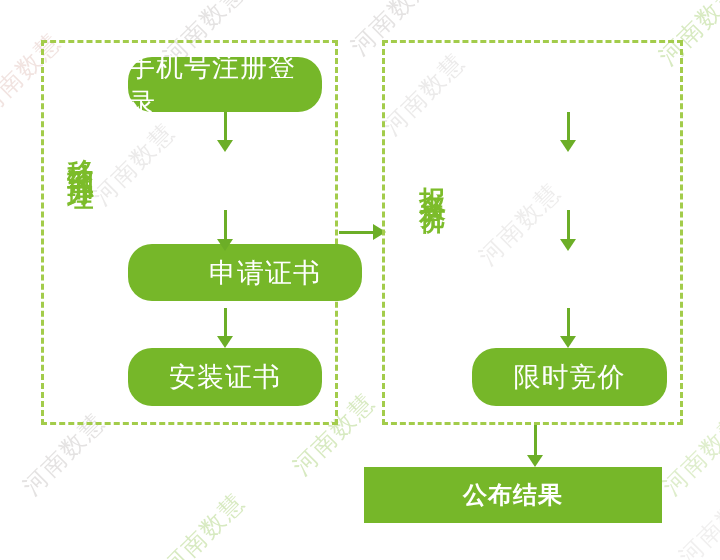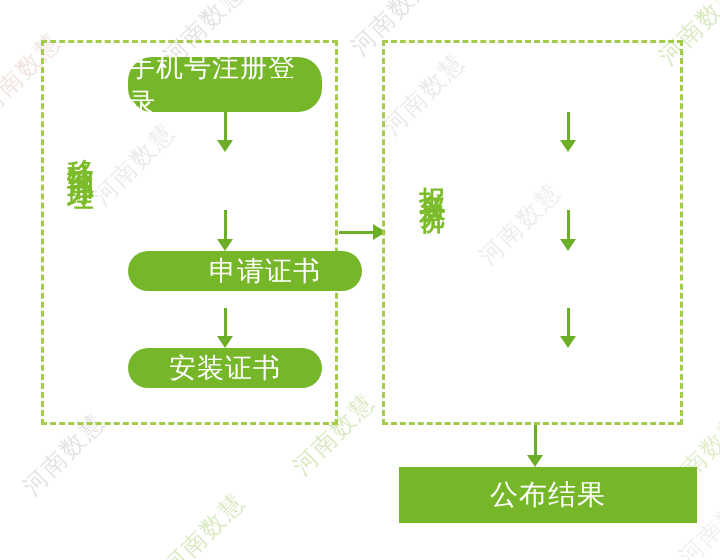--- a/index.html
+++ b/index.html
@@ -63,29 +63,29 @@
     align-items: center;
     justify-content: center;
     font-size: 27px;
     letter-spacing: 1px;
     border-radius: 24px;
   }
   .lcol { left: 128px; width: 194px; }
   .rcol { left: 472px; width: 195px; }
   .row1 { top: 57px;  height: 55px; }
   .row2 { top: 152px; height: 58px; }
-  .row3 { top: 251px; height: 40px; padding-left: 40px; }
-  .row4 { top: 348px; height: 40px; }
+  .row3 { top: 244px; height: 57px; padding-left: 40px; }
+  .row4 { top: 348px; height: 58px; }
   .step-result {
     position: absolute;
-    left: 399px; top: 467px; width: 298px; height: 56px;
+    left: 364px; top: 467px; width: 298px; height: 56px;
     background: var(--box-fill);
     color: var(--box-text);
     display: flex; align-items: center; justify-content: center;
-    font-size: 28px; letter-spacing: 1px;
+    font-size: 24px; letter-spacing: 1px; font-weight: bold;
   }
   .arrow-v {
     position: absolute;
     width: 16px;
     display: flex; flex-direction: column; align-items: center;
   }
   .arrow-v .shaft { width: 3px; flex: 1 1 auto; background: var(--arrow-green); }
   .arrow-v .head {
     width: 0; height: 0;
     border-left: 8px solid transparent;
@@ -150,20 +150,21 @@
     </div>
 
   <div class="arrow-h">
       <span class="shaft"></span>
       <span class="head"></span>
     </div>
 
   <div class="group group-right"></div>
   <div class="vlabel vlabel-right">报名竞价</div>
 
+  <div class="step rcol row4">限时竞价</div>
 
   <div class="arrow-v av-r av-1">
       <span class="shaft"></span>
       <span class="head"></span>
     </div>
   <div class="arrow-v av-r av-2">
       <span class="shaft"></span>
       <span class="head"></span>
     </div>
   <div class="arrow-v av-r av-3">

